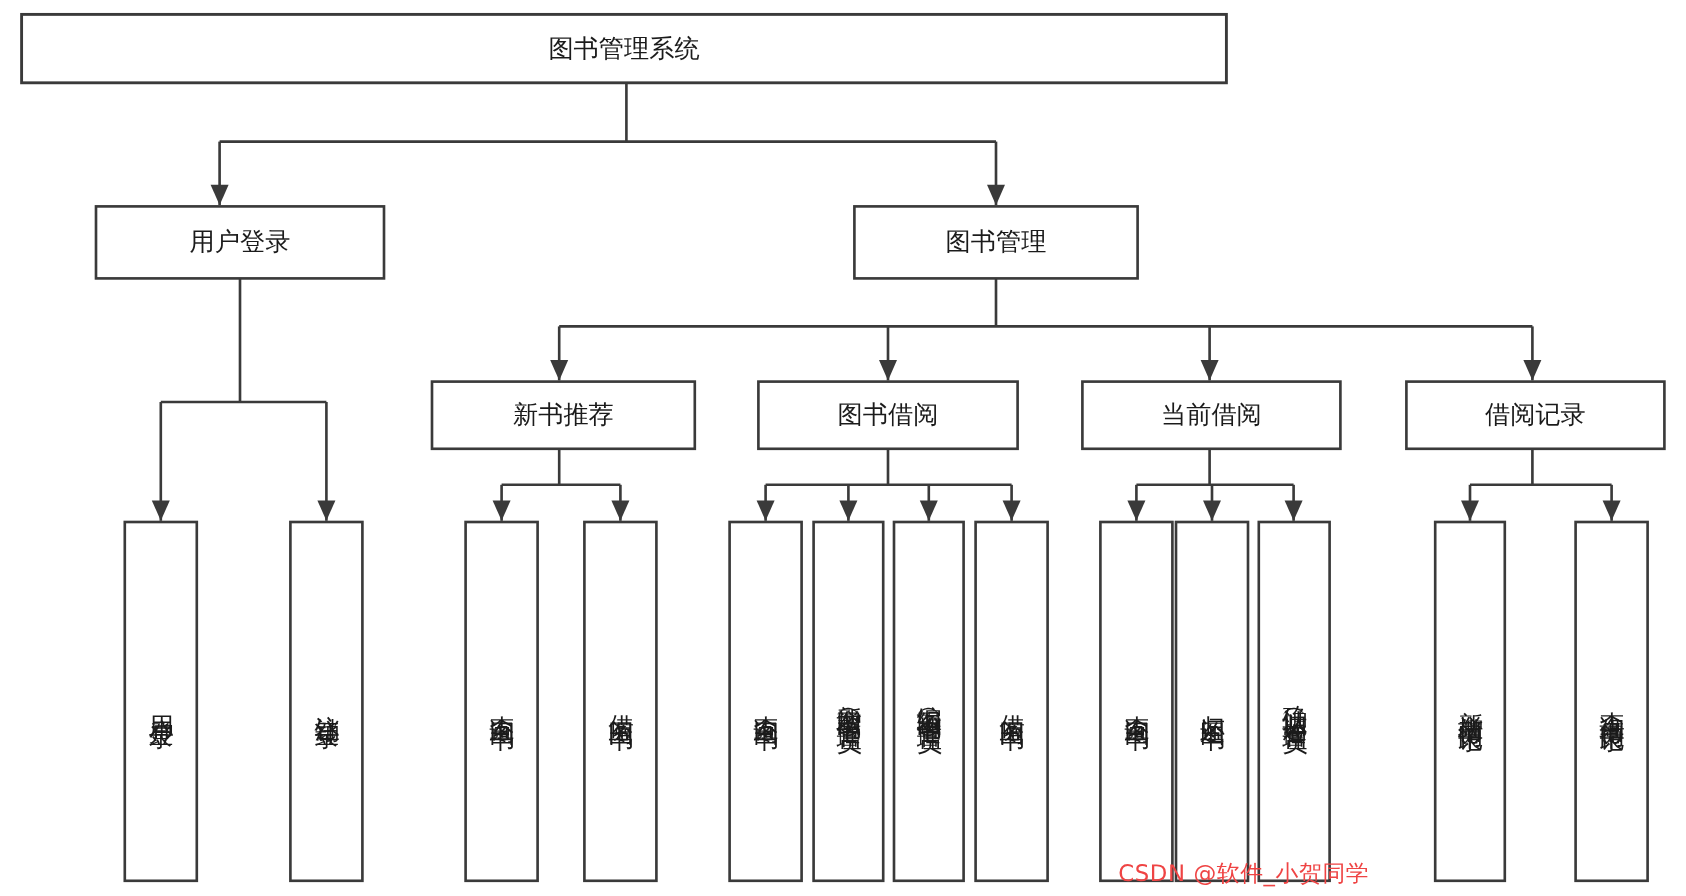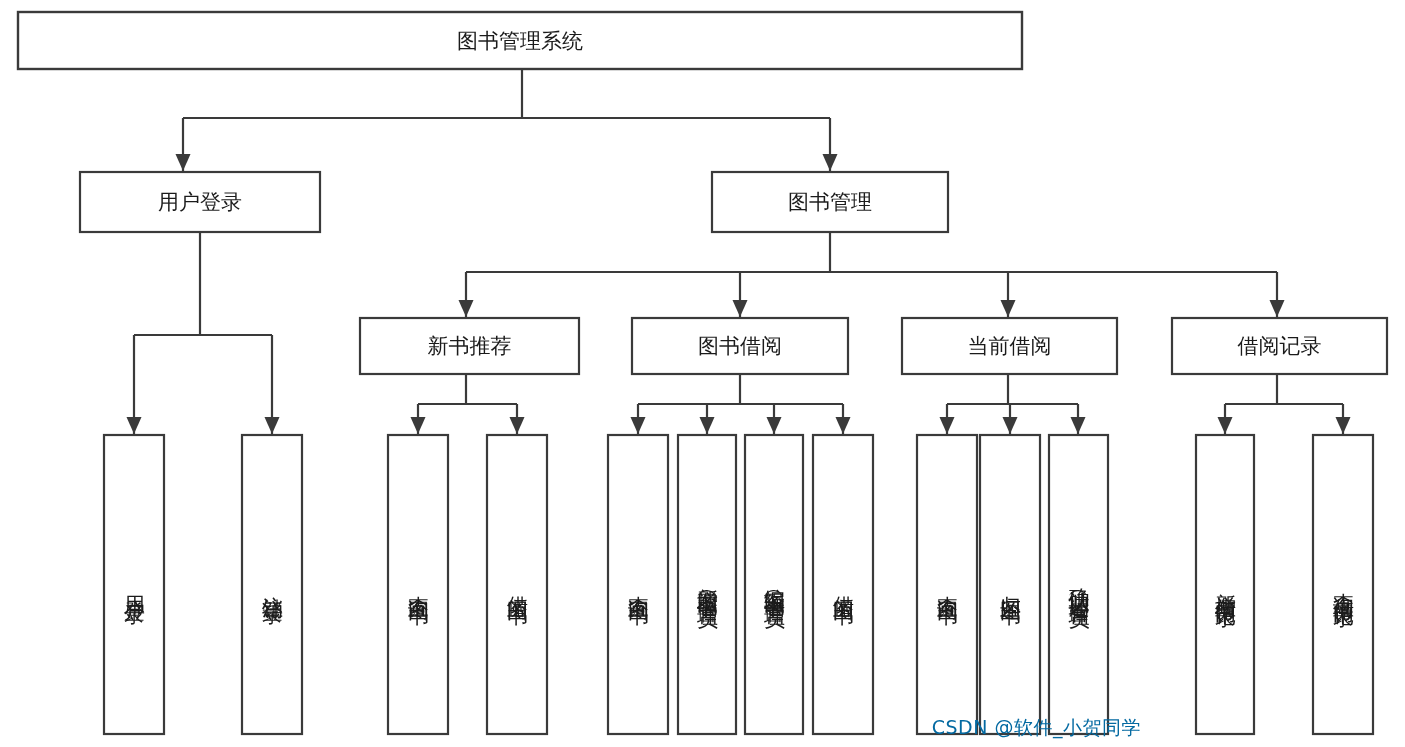--- a/index.html
+++ b/index.html
@@ -68,21 +68,21 @@
     align-items: center;
     justify-content: center;
     pointer-events: none;
   }
   .watermark {
     position: absolute;
     right: 18px;
     bottom: 6px;
     font-family: "DejaVu Sans", "Liberation Sans", sans-serif;
     font-size: 19px;
-    color: #0369a1;
+    color: #ef4444;
     letter-spacing: 0.5px;
     white-space: nowrap;
   }
 </style>
 </head>
 <body>
 
 <div id="diagram-root">
 
   <svg id="flow-svg" viewBox="0 0 1405 747">

